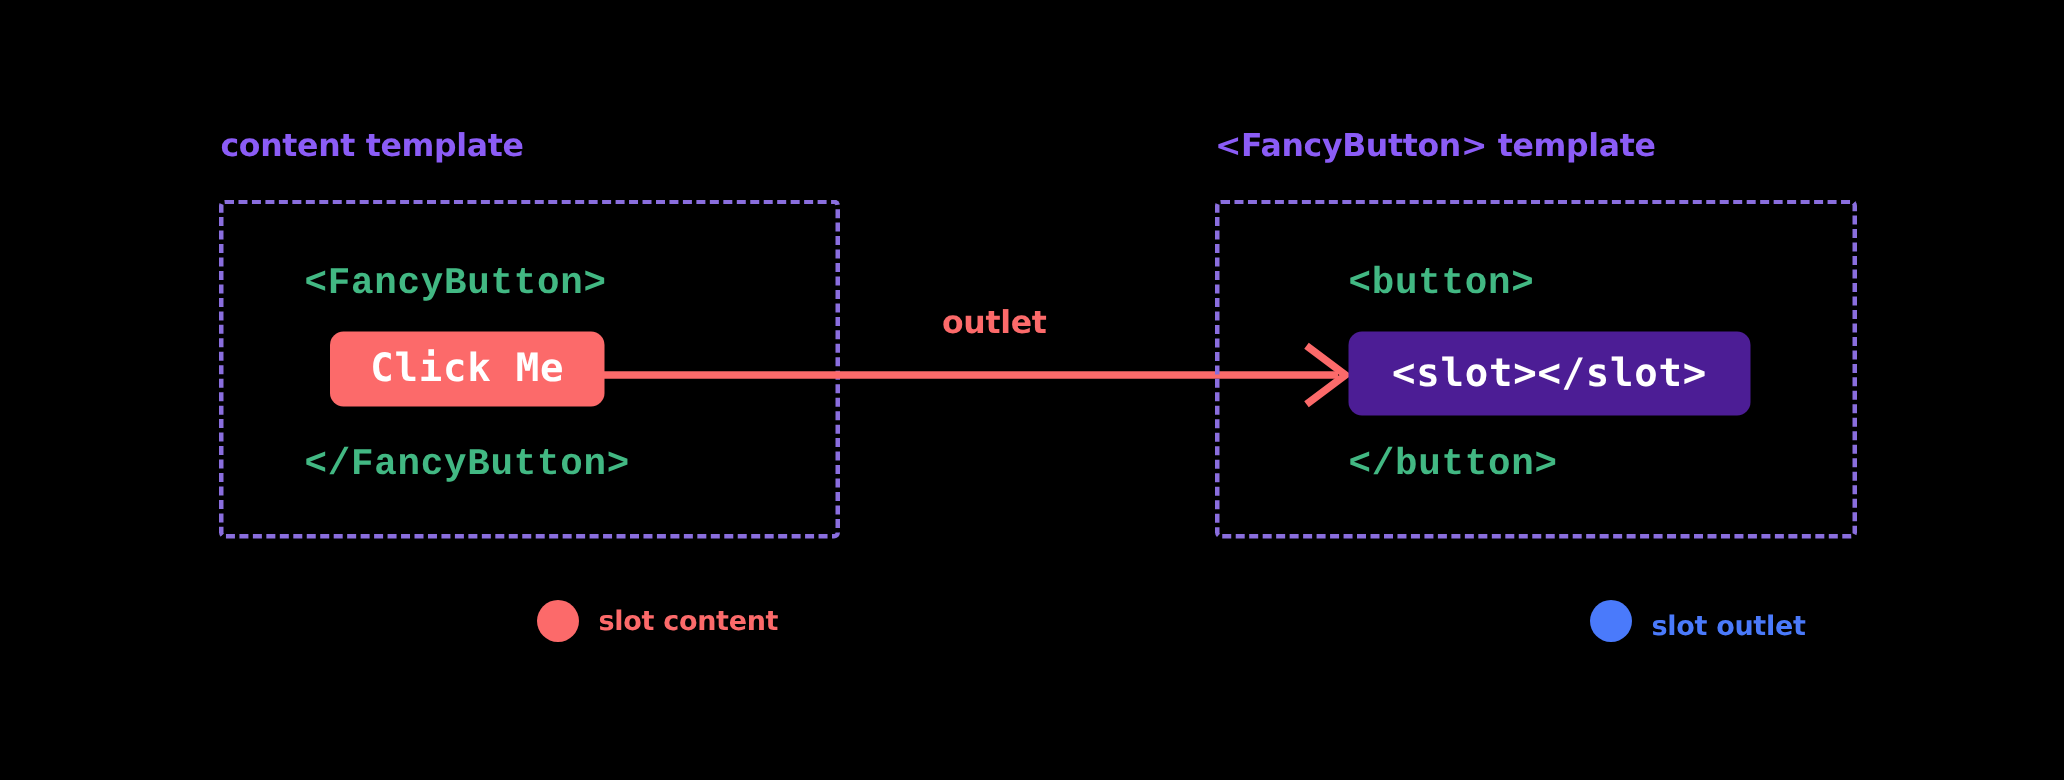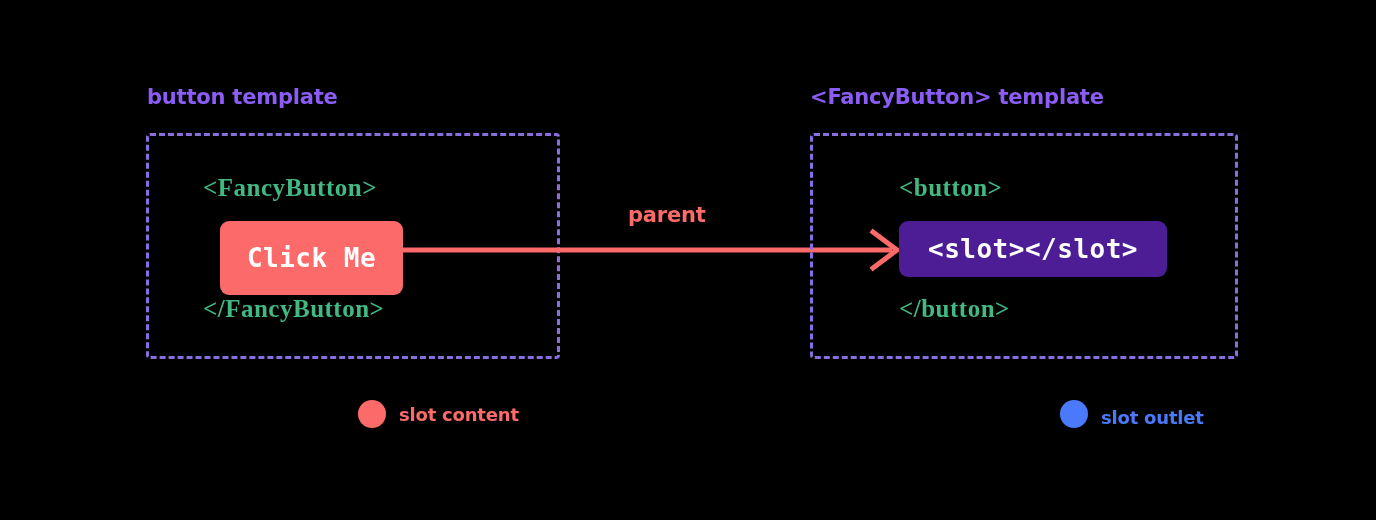--- a/index.html
+++ b/index.html
@@ -37,39 +37,39 @@
     position: absolute;
     border: 3px dashed #8a6ede;
     border-radius: 4px;
   }
   #box-parent { left: 146px; top: 133px; width: 414px; height: 226px; }
   #box-fancy  { left: 810px; top: 133px; width: 428px; height: 226px; }
 
   
   .code-tag {
     position: absolute;
-    font-family: Liberation Serif, serif;
+    font-family: Liberation Mono, monospace;
     font-weight: bold;
     font-size: 25px;
     letter-spacing: 0.5px;
     color: #42b883;
     white-space: nowrap;
   }
   #tag-open-fancy   { left: 203px; top: 174px; }
   #tag-close-fancy  { left: 203px; top: 295px; }
   #tag-open-button  { left: 899px; top: 174px; }
   #tag-close-button { left: 899px; top: 295px; }
 
   
   #slot-content-chip {
     position: absolute;
     left: 220px;
     top: 221px;
     width: 183px;
-    height: 74px;
+    height: 50px;
     background: #fc6a6a;
     border-radius: 9px;
     display: flex;
     align-items: center;
     justify-content: center;
   }
   #slot-content-chip-label {
     font-family: "DejaVu Sans Mono", monospace;
     font-weight: bold;
     font-size: 26px;
@@ -149,34 +149,34 @@
     white-space: nowrap;
   }
   .legend-label.red  { color: #fc6a6a; }
   .legend-label.blue { color: #4a7afb; }
 </style>
 </head>
 <body>
 
 <div id="diagram">
 
-  <div id="title-parent" class="panel-title">button template</div>
+  <div id="title-parent" class="panel-title">content template</div>
 
   <div id="box-parent" class="template-box">
   </div>
 
   <div id="tag-open-fancy" class="code-tag">&lt;FancyButton&gt;</div>
 
   <div id="slot-content-chip">
     <span id="slot-content-chip-label">Click Me</span>
   </div>
 
   <div id="tag-close-fancy" class="code-tag">&lt;/FancyButton&gt;</div>
 
-  <div id="arrow-label">parent</div>
+  <div id="arrow-label">outlet</div>
 
   <svg id="arrow-svg" viewBox="0 0 505 44">
     <line x1="0" y1="22" x2="492" y2="22" stroke="#fc6a6a" stroke-width="5"></line>
     <polyline points="473,4 497,22 473,40" fill="none" stroke="#fc6a6a" stroke-width="5" stroke-linecap="square" stroke-linejoin="miter"></polyline>
   </svg>
 
   <div id="title-fancy" class="panel-title">&lt;FancyButton&gt; template</div>
 
   <div id="box-fancy" class="template-box">
   </div>

